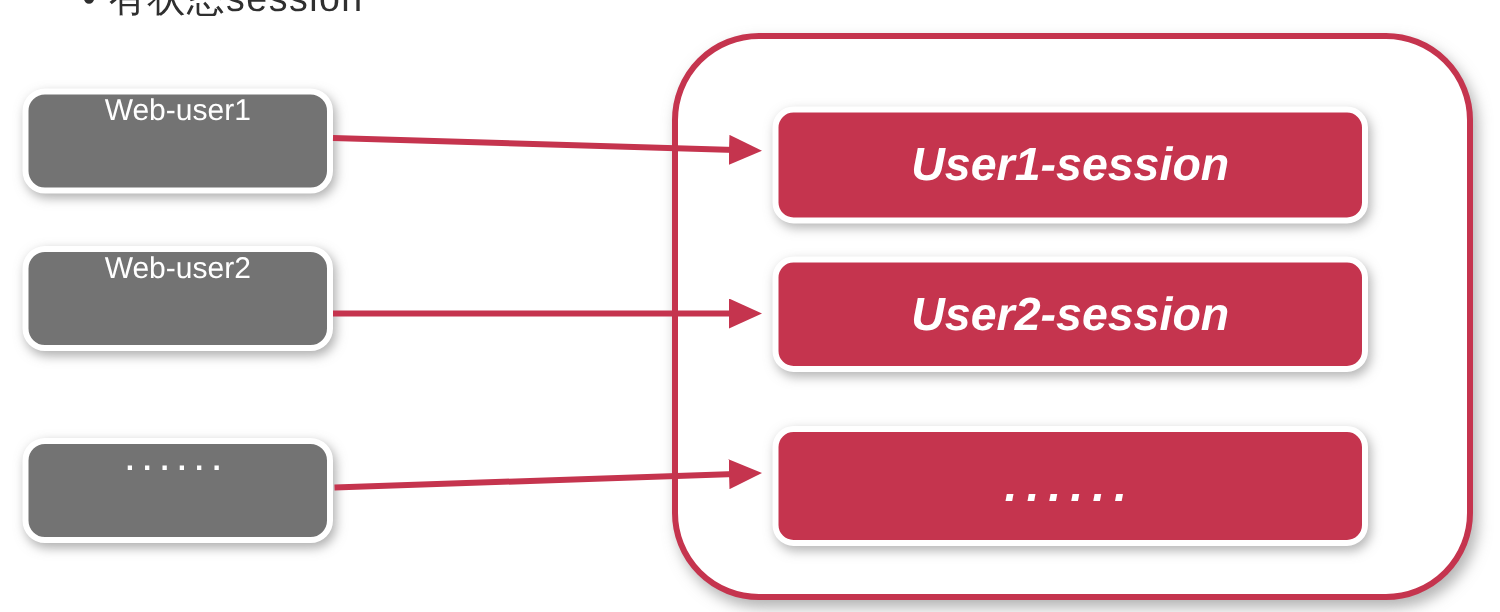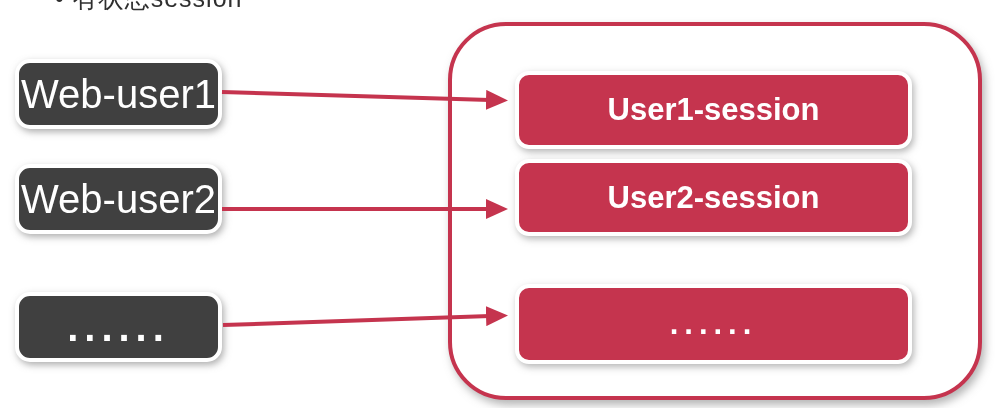--- a/index.html
+++ b/index.html
@@ -8,46 +8,47 @@
     background:#ffffff;font-family:"Liberation Sans", sans-serif;
   }
   
   .heading{
     position:absolute;top:-18px;left:55px;
     font-size:25px;color:#2f2f2f;letter-spacing:1px;white-space:nowrap;
   }
   
   .client-box{
     position:absolute;left:15px;width:207px;height:70px;box-sizing:border-box;
-    background:#404040;border:4px solid #ffffff;border-radius:15px;
+    background:#737373;border:4px solid #ffffff;border-radius:15px;
     box-shadow:2px 3px 7px rgba(110,110,110,0.55);
-    display:flex;align-items:center;justify-content:center;
-    color:#ffffff;font-size:40px;
+    display:flex;align-items:flex-start;justify-content:center;
+    color:#ffffff;font-size:20px;
   }
   #client1{top:59px;}
   #client2{top:164px;}
   #client3{top:292px;}
   
   .sessions-container{
     position:absolute;left:448px;top:22px;width:534px;height:378px;box-sizing:border-box;
     background:#ffffff;border:4px solid #C5344E;border-radius:58px;
     box-shadow:3px 5px 9px rgba(110,110,110,0.5);
     z-index:1;
   }
   
   .session-box{
     position:absolute;left:515px;width:397px;box-sizing:border-box;
     background:#C5344E;border:4px solid #ffffff;border-radius:14px;
     box-shadow:2px 3px 7px rgba(110,110,110,0.5);
     display:flex;align-items:center;justify-content:center;
     color:#ffffff;font-weight:bold;font-size:31px;
     z-index:2;
+    font-style:italic;
   }
   #session1{top:71px;height:78px;}
-  #session2{top:159px;height:77px;}
+  #session2{top:171px;height:77px;}
   #session3{top:284px;height:80px;}
   .dots{letter-spacing:6px;font-weight:bold;}
   
   .arrow-layer{
     position:absolute;left:0;top:0;width:1000px;height:408px;
     z-index:3;pointer-events:none;
   }
 </style>
 </head>
 <body>

